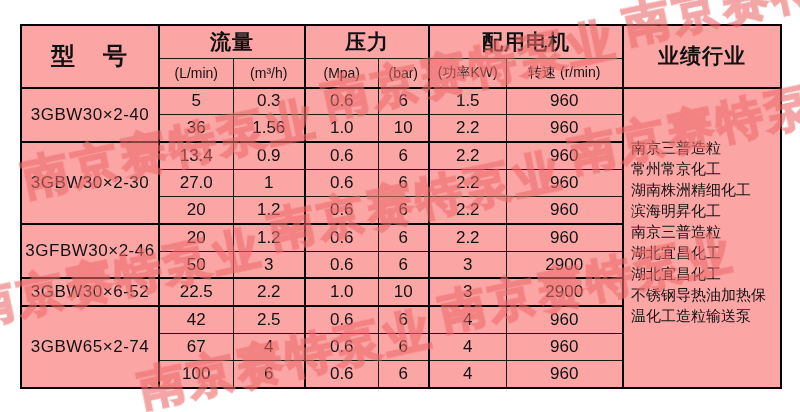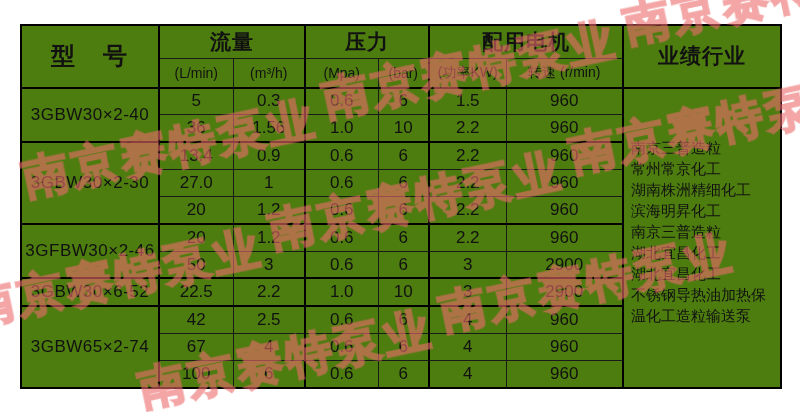--- a/index.html
+++ b/index.html
@@ -2,21 +2,21 @@
 <html><head>
 <meta charset="utf-8">
 <style>
   html,body{margin:0;padding:0;background:#ffffff;}
   .stage{
     position:relative;width:800px;height:412px;background:#ffffff;overflow:hidden;
     font-family:"Liberation Sans","DejaVu Sans",sans-serif;color:#111;
   }
   table.spec{
     position:absolute;left:20px;top:24px;width:760px;height:365px;
-    border-collapse:collapse;table-layout:fixed;background:#4d7c0f;
+    border-collapse:collapse;table-layout:fixed;background:#fca5a5;
     border:2px solid #000;
   }
   .spec th,.spec td{
     border:1px solid #1a1a1a;padding:0;margin:0;vertical-align:middle;
     text-align:center;overflow:hidden;
   }
   
   .sec-l{border-left:2px solid #000 !important;}
   
   tr.gs td{border-top:2px solid #000;}

